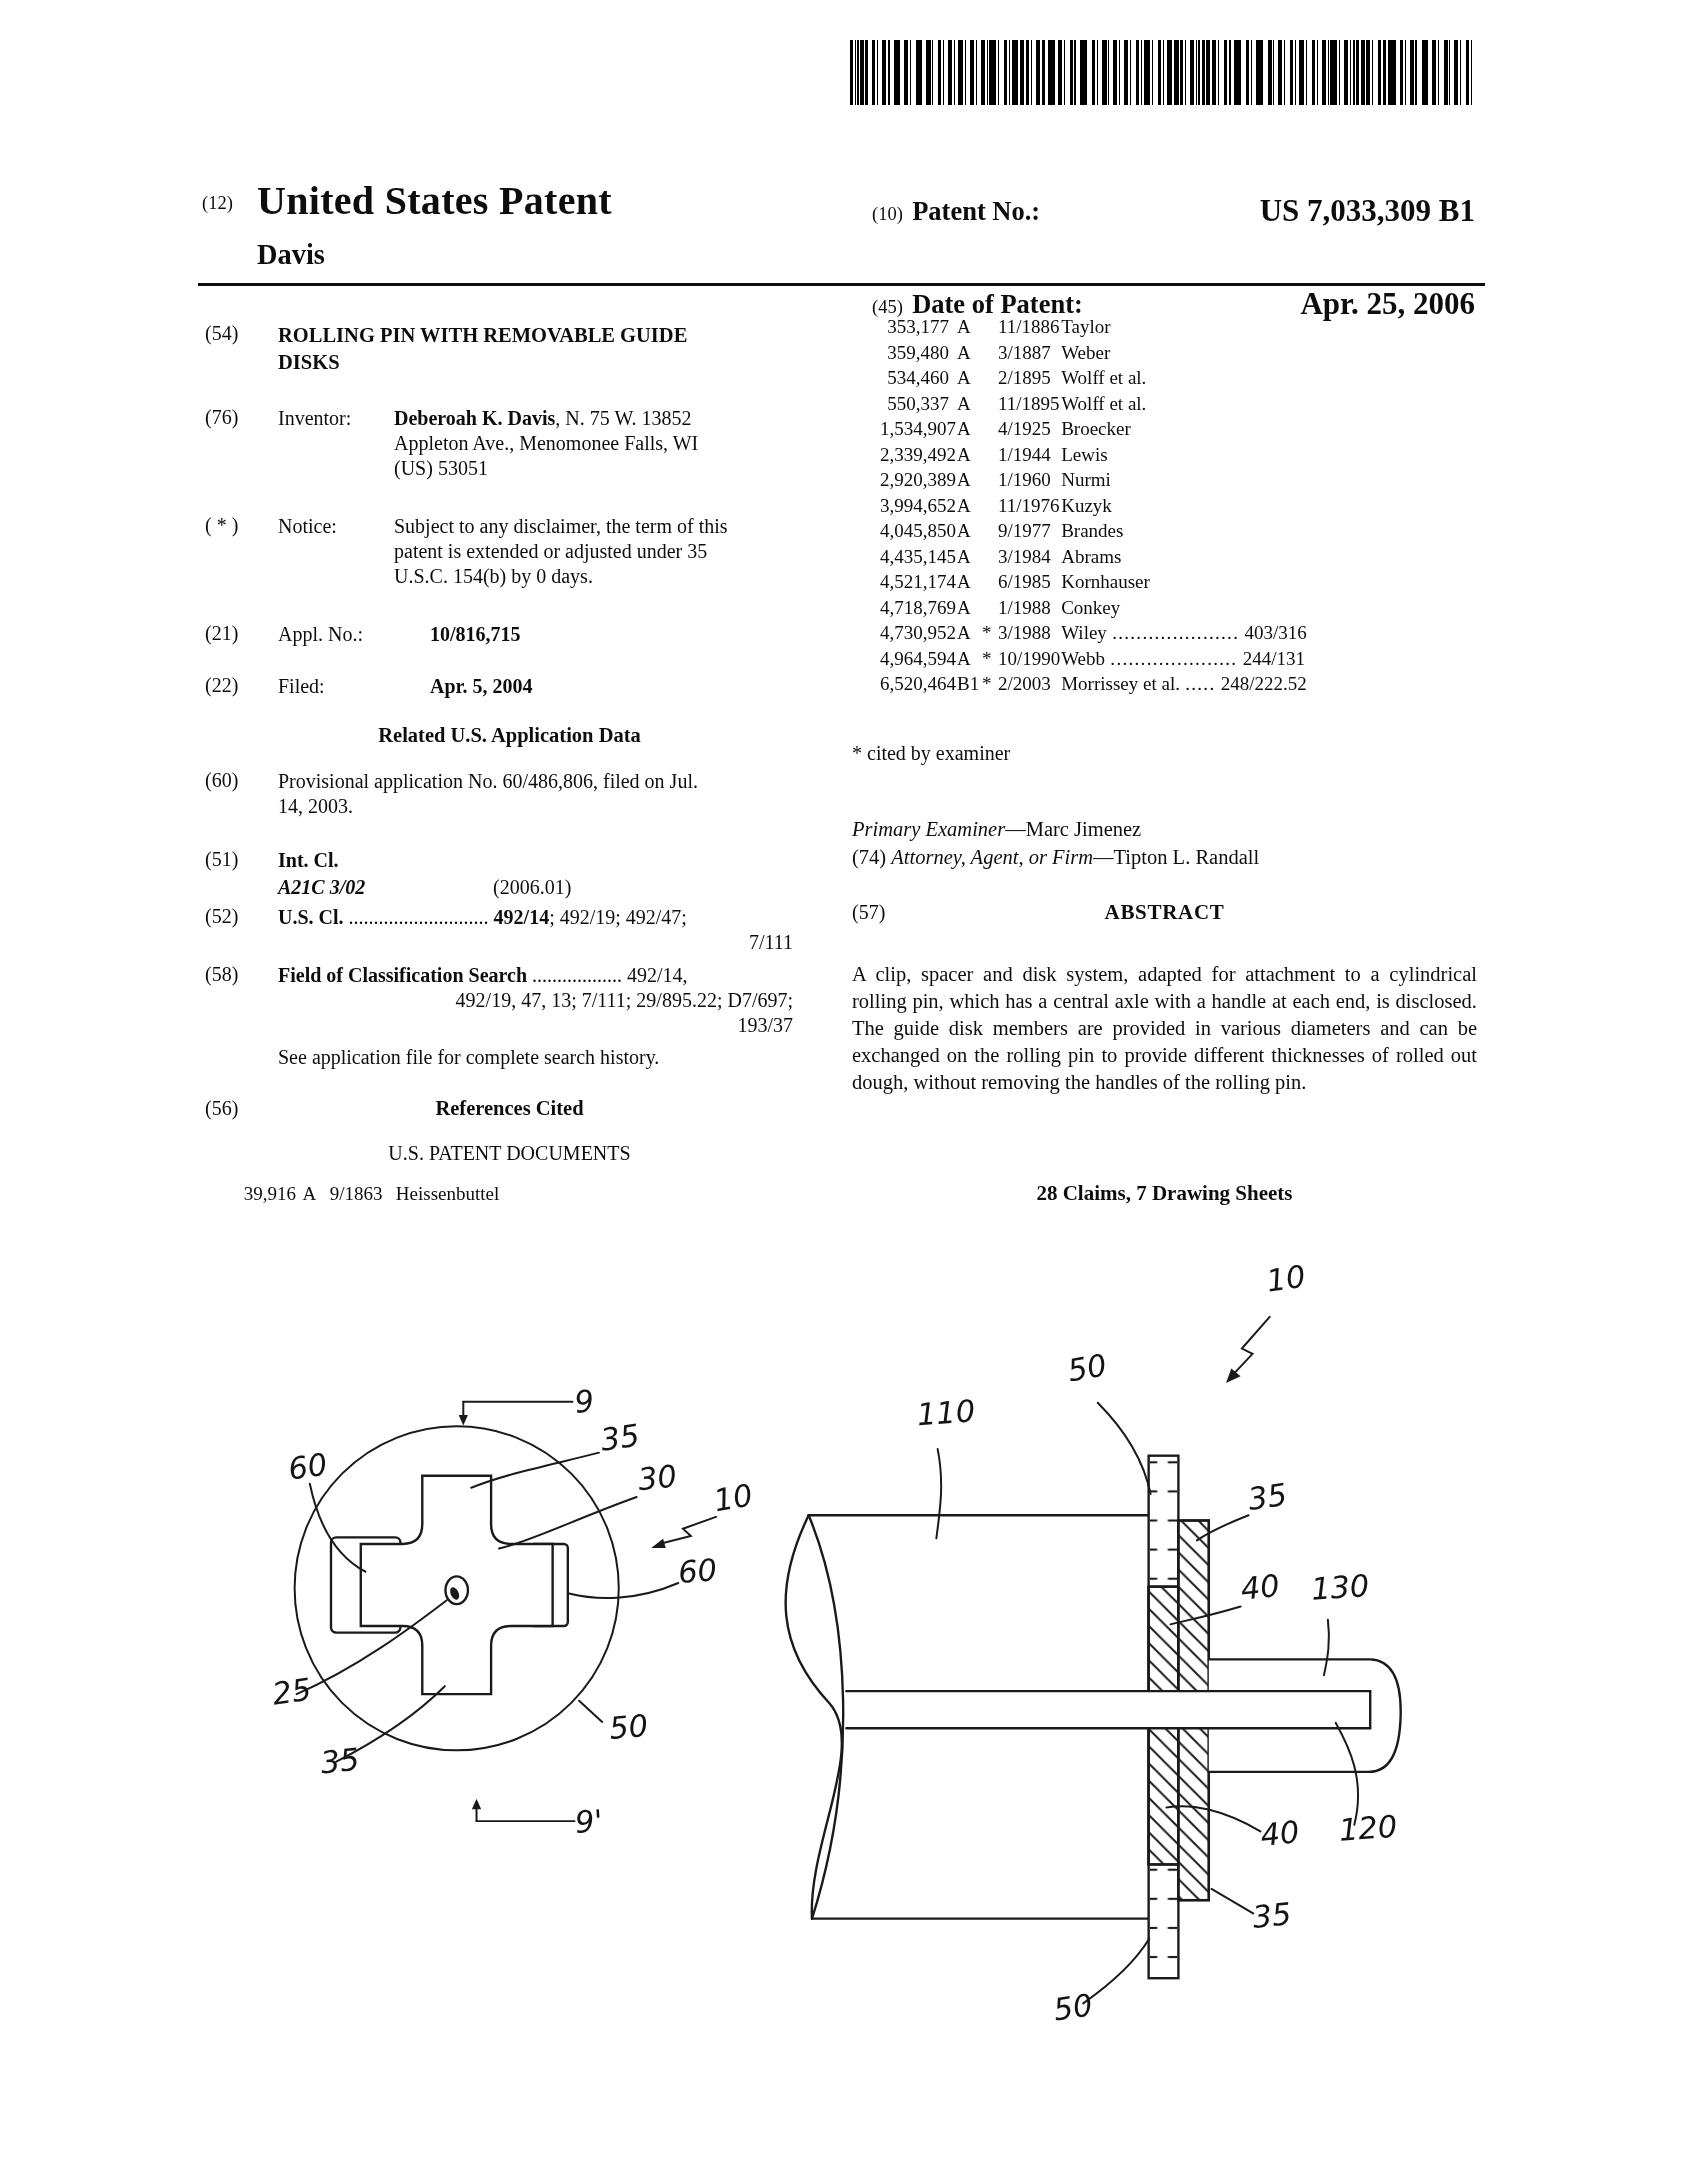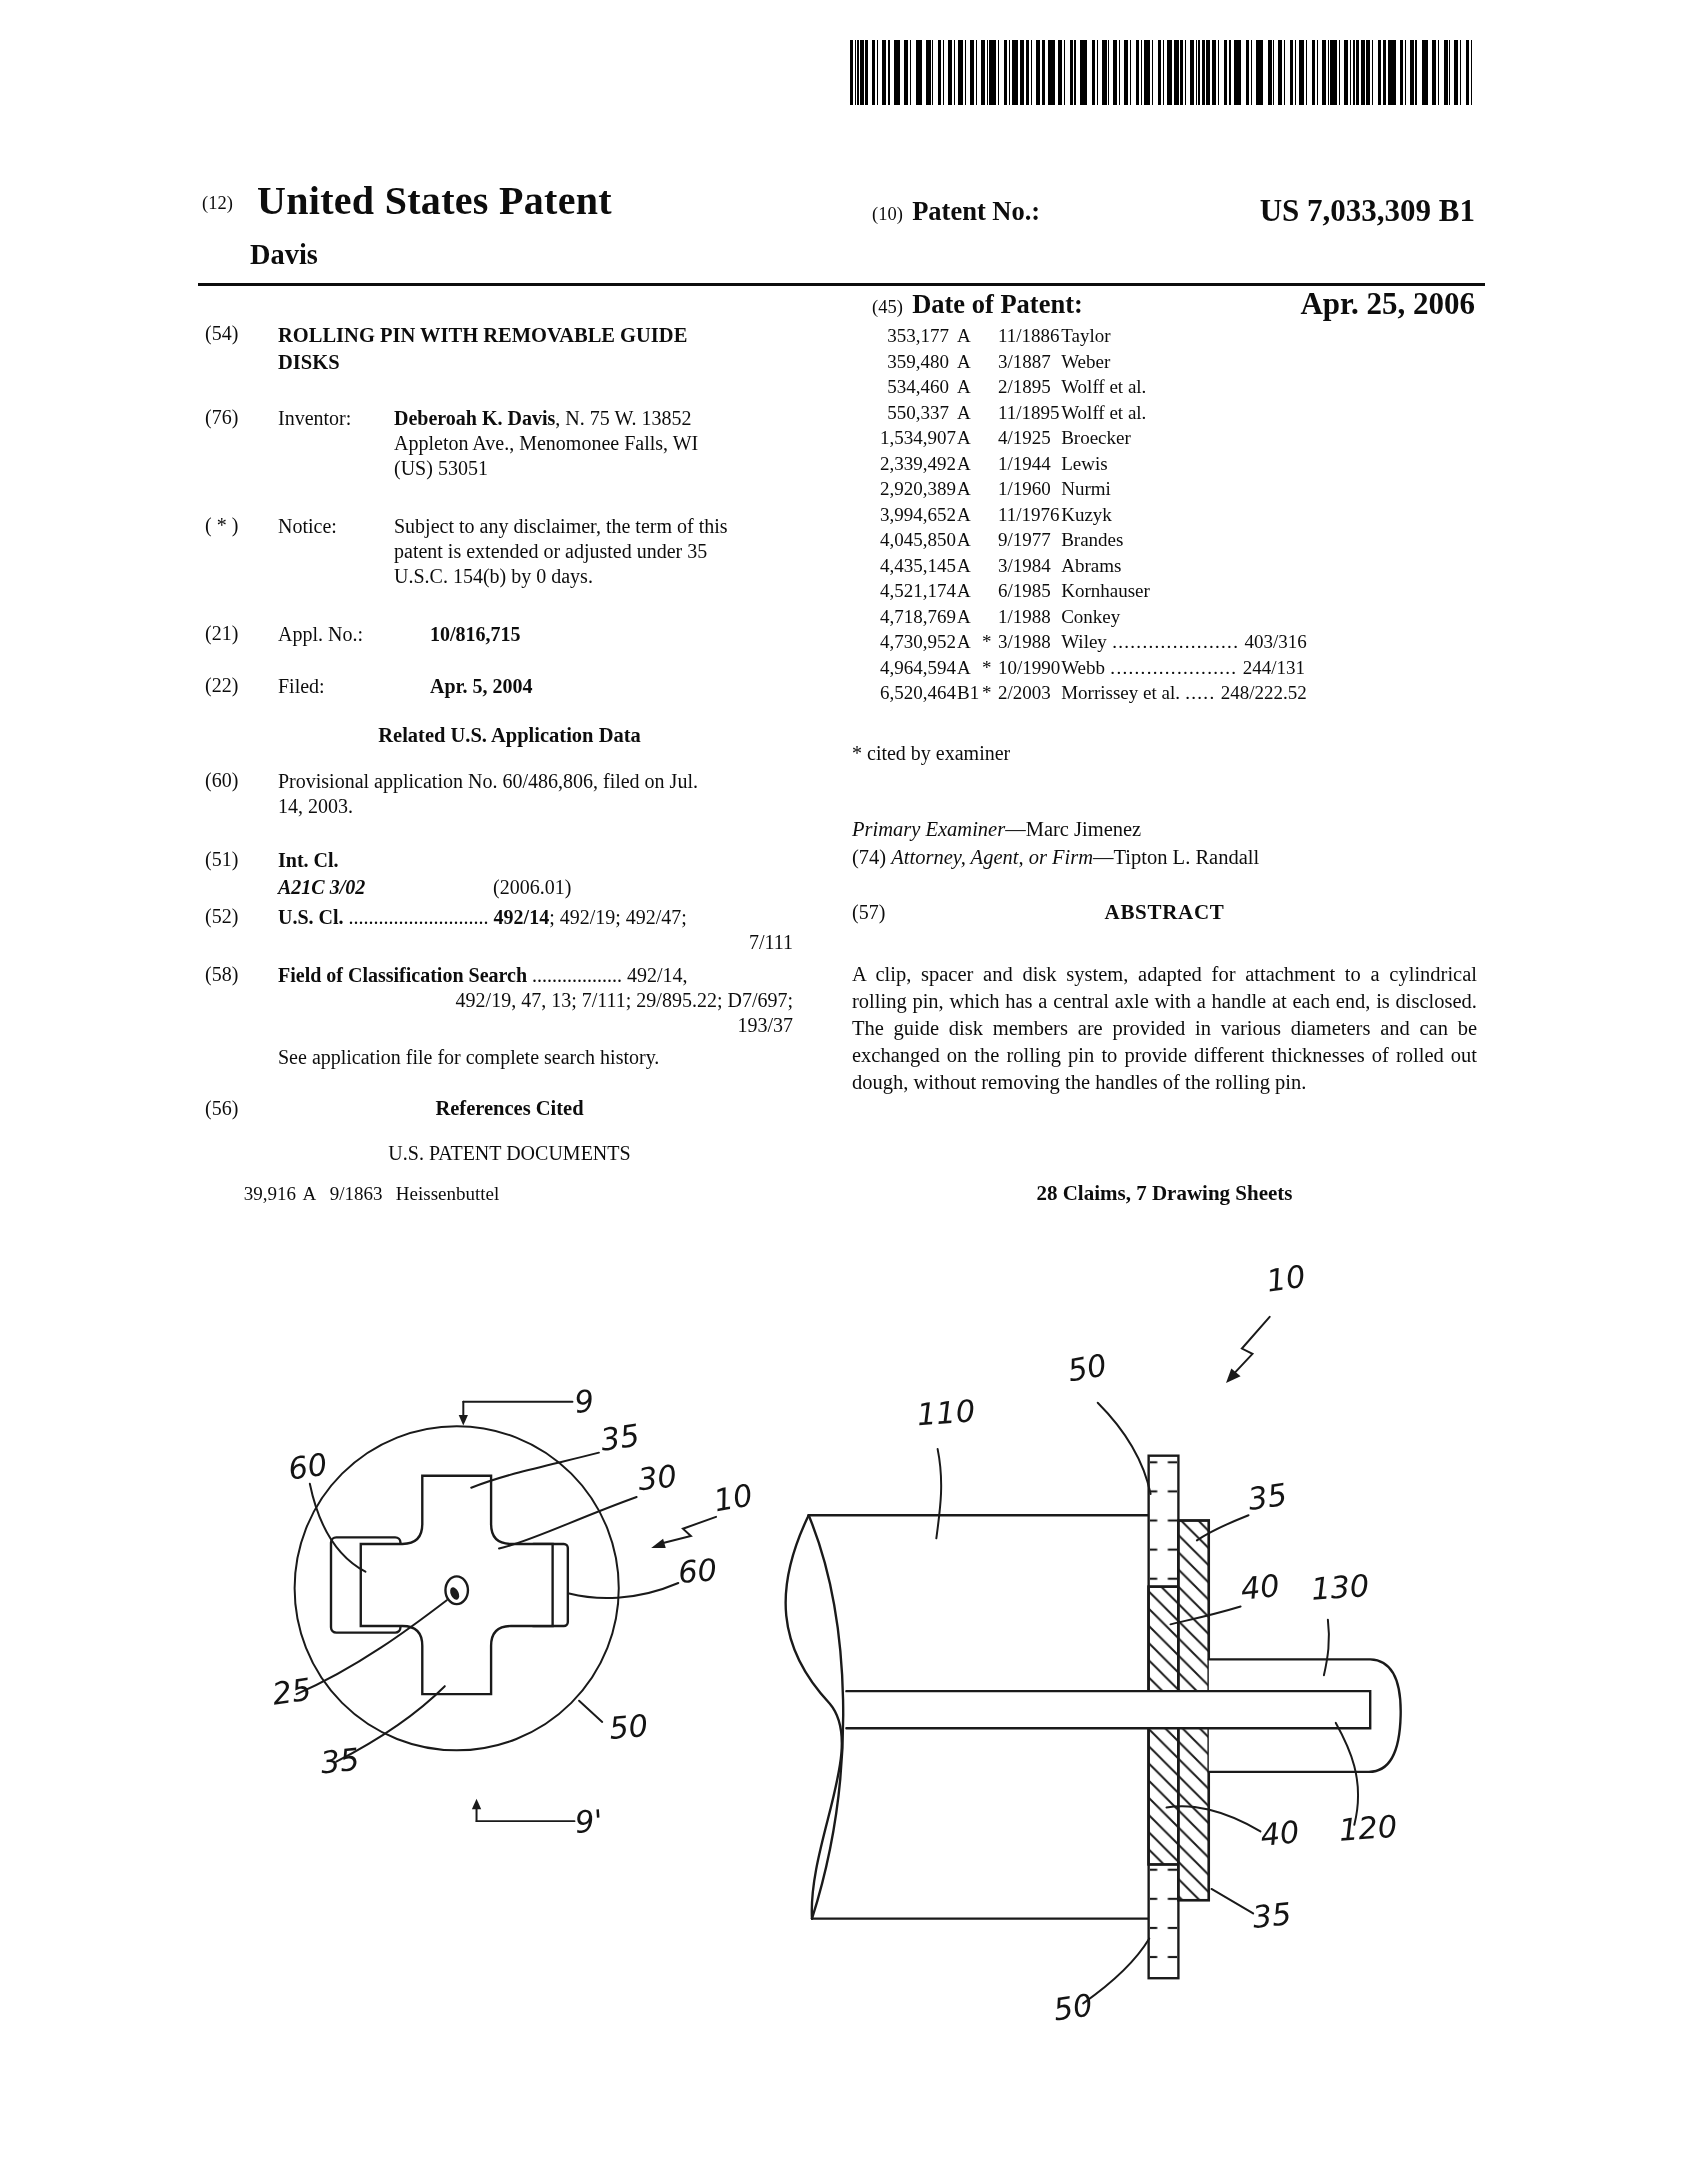--- a/index.html
+++ b/index.html
@@ -13,21 +13,21 @@
       repeating-linear-gradient(90deg,#000 0 2.6px,rgba(0,0,0,0) 2.6px 4.6px,#000 4.6px 6px,rgba(0,0,0,0) 6px 10px,#000 10px 14px,rgba(0,0,0,0) 14px 16px,#000 16px 17px,rgba(0,0,0,0) 17px 22px),
       repeating-linear-gradient(90deg,rgba(0,0,0,0) 0 6.6px,#000 6.6px 8.6px,rgba(0,0,0,0) 8.6px 14.6px,#000 14.6px 18.5px,rgba(0,0,0,0) 18.5px 31px);
   }
   #barcode-text{position:absolute;left:850px;top:108px;width:625px;text-align:center;
     font-size:24px;letter-spacing:0.7px;}
 
   
   .kind-num{font-size:18.5px;}
   #title-12{left:202px;top:193px;}
   #main-title{left:257px;top:177px;font-size:40px;font-weight:bold;letter-spacing:0.3px;}
-  #inventor-name{left:250px;top:239px;font-size:28.4px;font-weight:bold;}
+  #inventor-name{left:257px;top:239px;font-size:28.4px;font-weight:bold;}
   #pn-row{left:872px;top:196px;width:603px;}
   #dp-row{left:872px;top:241px;width:603px;margin-top:48px;}
   .hrow{position:absolute;width:603px;}
   .hrow .lab{font-size:26.5px;font-weight:bold;margin-left:9.3px;}
   .hrow .val{position:absolute;right:0;top:-2.6px;font-size:31px;font-weight:bold;}
   #rule{left:198px;top:283px;width:1287px;height:3.3px;background:#0d0d0d;}
 
   
   .bt{font-size:20px;line-height:25px;}
   .num{position:absolute;left:205px;font-size:20px;}
@@ -57,21 +57,21 @@
   #f56-num{top:1097px;}
   #refs-heading{left:278px;top:1097px;width:463px;text-align:center;font-weight:bold;font-size:20.5px;}
   #refs-subheading{left:278px;top:1142px;width:463px;text-align:center;font-size:20px;}
   #first-ref{left:243px;top:1183px;font-size:19px;}
   #first-ref .fr-no{display:inline-block;width:53px;text-align:right;}
   #first-ref .fr-kind{display:inline-block;margin-left:6.6px;}
   #first-ref .fr-date{display:inline-block;width:61px;text-align:right;margin-left:5.3px;}
   #first-ref .fr-name{display:inline-block;margin-left:13.2px;}
 
   
-  #ref-table{left:880px;top:325px;width:595px;font-size:19px;}
+  #ref-table{left:880px;top:316px;width:595px;font-size:19px;}
   .ref-row{height:25.5px;white-space:nowrap;}
   .ref-row .rn{display:inline-block;width:69px;text-align:right;}
   .ref-row .rk{display:inline-block;width:25px;text-align:left;margin-left:8px;}
   .ref-row .rs{display:inline-block;width:16px;}
   .ref-row .rd{display:inline-block;width:50px;text-align:right;}
   .ref-row .rm{margin-left:13.2px;}
   .ref-row .dots{margin:0 5.3px;letter-spacing:1.3px;}
   #cited-by{left:852px;top:742px;font-size:20px;}
   #examiner-line{left:852px;top:818px;font-size:20.5px;}
   #attorney-line{left:852px;top:846px;font-size:20.5px;}

